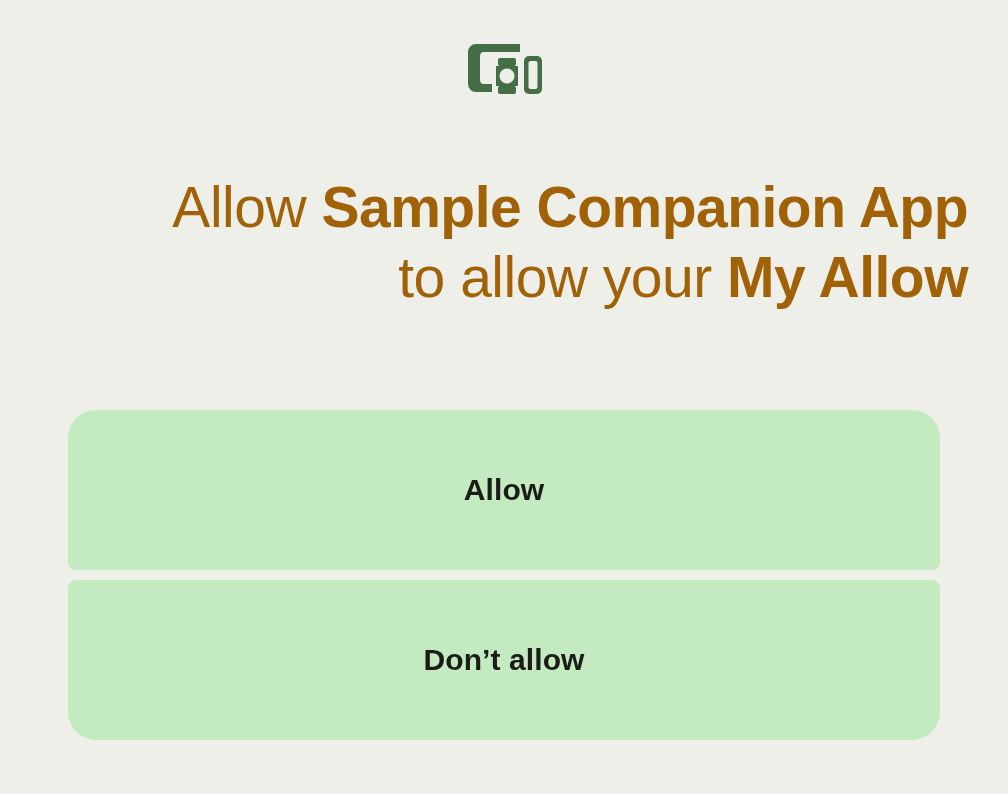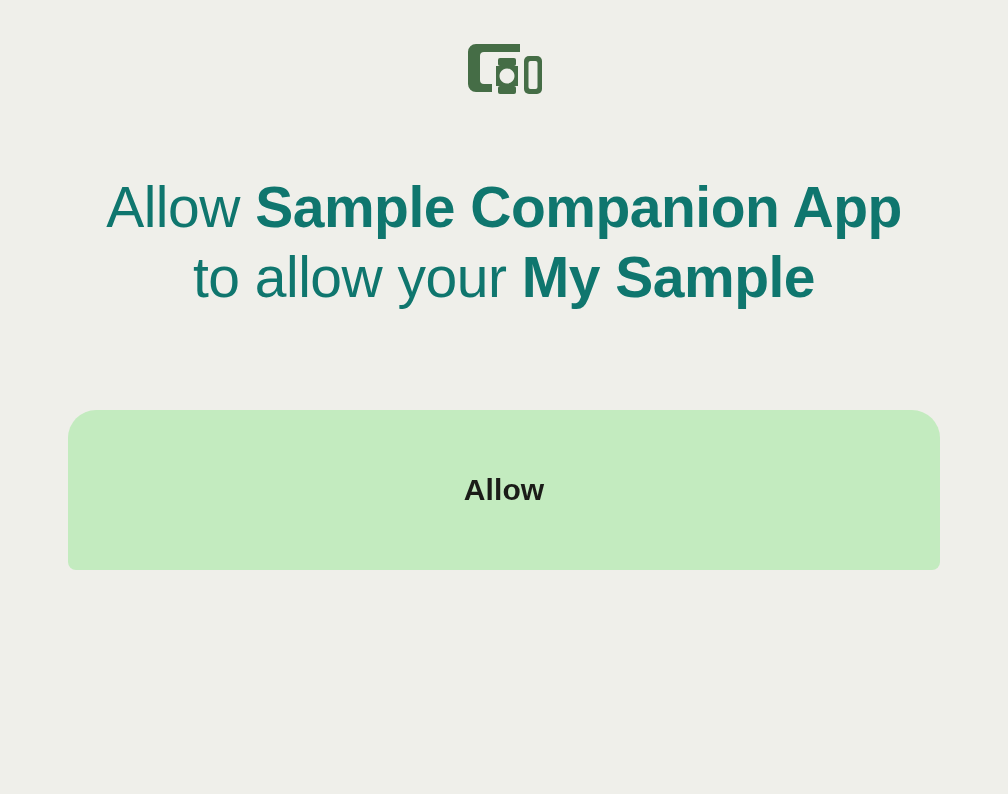--- a/index.html
+++ b/index.html
@@ -37,22 +37,22 @@
     width: 76px;
     height: 60px;
   }
 
   
   .title {
     position: absolute;
     left: 0;
     top: 172px;
     width: 1008px;
-    text-align: center;
-    color: #0f766e;
+    text-align: right;
+    color: #a16207;
     font-size: 57px;
     line-height: 70px;
     font-weight: 400;
     letter-spacing: -0.5px;
     padding: 0 40px;
     box-sizing: border-box;
     white-space: nowrap;
   }
   .title .strong {
     font-weight: 700;
@@ -113,20 +113,21 @@
       <rect x="32" y="46" width="18" height="8" rx="2" fill="#456d46"></rect>
       <path d="M30 26 h22 v20 h-22 Z M41 28.5 a7.5 7.5 0 1 0 0.01 0 Z" fill="#456d46" fill-rule="evenodd"></path>
 
       <rect x="58" y="16" width="18" height="38" rx="5" fill="#456d46"></rect>
       <rect x="62.5" y="21" width="9" height="28" rx="2" fill="#efefea"></rect>
     </svg>
   </div>
 
   <div class="title">
     <span class="title-line"><span>Allow </span><span class="strong">Sample Companion App</span></span>
-    <span class="title-line"><span>to allow your </span><span class="strong">My Sample</span></span>
+    <span class="title-line"><span>to allow your </span><span class="strong">My Allow</span></span>
   </div>
 
   <div class="button-stack">
     <button type="button" class="choice-button choice-button--allow">Allow</button>
+    <button type="button" class="choice-button choice-button--deny">Don’t allow</button>
   </div>
 
 </div>
 
 </body></html>

